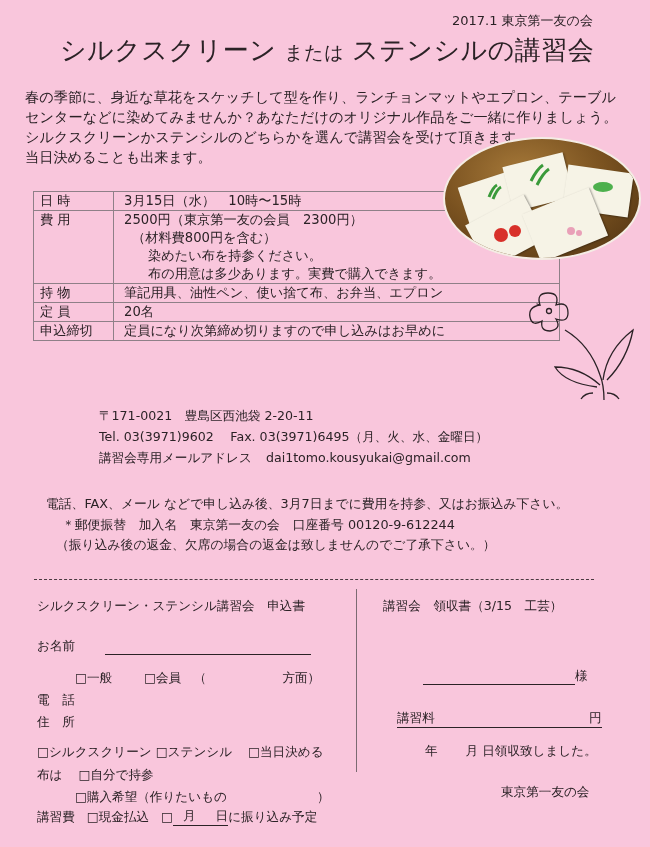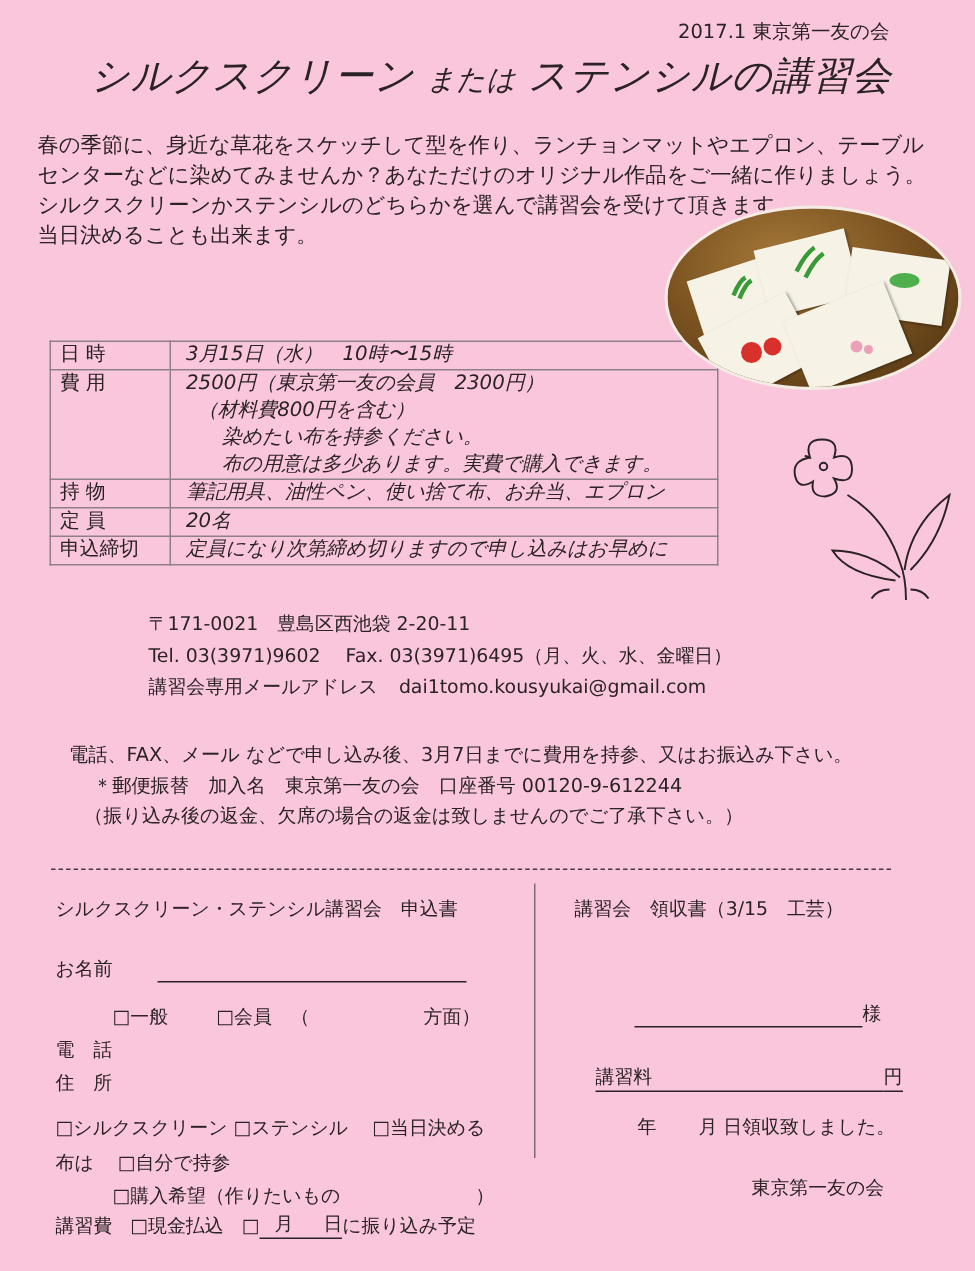--- a/index.html
+++ b/index.html
@@ -5,33 +5,33 @@
     * { margin: 0; padding: 0; box-sizing: border-box; }
     html, body { width: 650px; height: 847px; overflow: hidden; }
     body {
       background: #f9c6dc;
       font-family: "DejaVu Sans", "Liberation Sans", sans-serif;
       color: #2b2226;
       position: relative;
     }
     .abs { position: absolute; }
     .header-date { left: 452px; top: 12px; font-size: 13px; letter-spacing: 0; white-space: nowrap; }
-    .title { left: 60px; top: 33px; font-size: 26px; white-space: nowrap; letter-spacing: 0.5px; font-style: italic; }
+    .title { left: 60px; top: 33px; font-size: 26px; white-space: nowrap; letter-spacing: 0.5px; }
     .title .small { font-size: 19px; margin: 0 8px; }
     .intro { left: 25px; top: 87px; font-size: 14.2px; line-height: 20px; white-space: nowrap; }
     .intro div { height: 20px; }
 
     table.info {
-      position: absolute; left: 33px; top: 191px; width: 446px;
-      border-collapse: collapse; font-size: 13.2px; margin-top: 36px;
+      position: absolute; left: 33px; top: 191px; width: 527px;
+      border-collapse: collapse; font-size: 13.2px;
     }
     table.info td { border: 1px solid #8f8088; padding: 0 6px; height: 18.5px; line-height: 18px; vertical-align: top; white-space: nowrap; }
     table.info td.label { width: 80px; letter-spacing: 4px; }
     table.info td.label.tight { letter-spacing: 0; }
-    table.info td.val { padding-left: 10px; font-style: italic; }
+    table.info td.val { padding-left: 10px; }
     table.info .indent1 { padding-left: 8px; }
     table.info .indent2 { padding-left: 24px; }
 
     .photo {
       left: 443px; top: 137px; width: 198px; height: 123px;
       border-radius: 50%; overflow: hidden;
       background: radial-gradient(ellipse at 40% 30%, #a77a3a 0%, #7a5220 50%, #4a2f10 100%);
       border: 2px solid #f4ece4;
     }
     .cloth { position: absolute; background: #f6f3e6; box-shadow: 1px 1px 2px rgba(0,0,0,0.35); }

